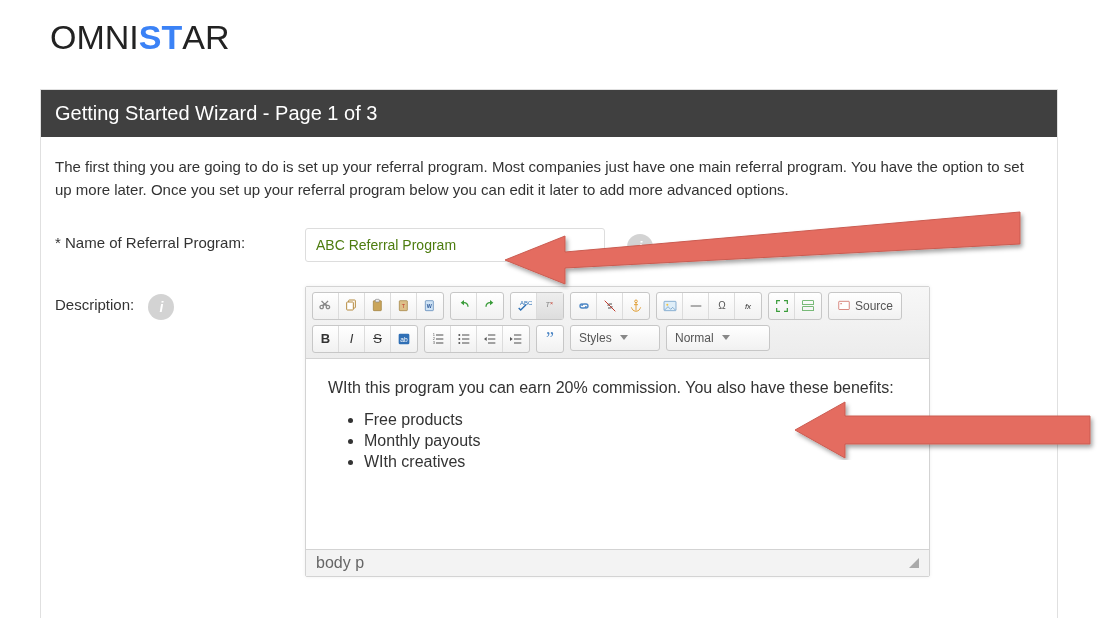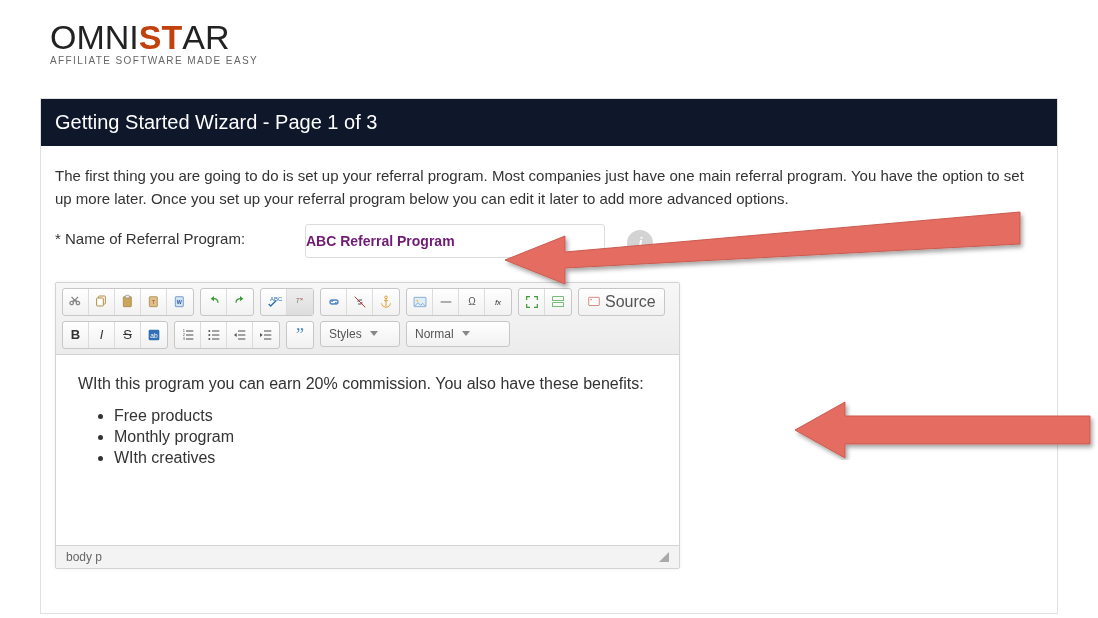--- a/index.html
+++ b/index.html
@@ -2,83 +2,86 @@
 <html><head>
 <meta charset="utf-8">
 <style>
   * { box-sizing: border-box; }
   html, body { margin:0; padding:0; font-family: "Helvetica Neue", Helvetica, Arial, sans-serif; color:#333; background:#fff; }
   .page { width:1098px; margin:0 auto; position:relative; }
   .logo { padding:18px 0 12px 50px; }
   .logo .line1 { font-weight:300; font-size:34px; letter-spacing:0px; }
   .logo .o1 { color:#222; font-weight:500; }
   .logo .mni { color:#222; font-weight:400; }
-  .logo .st { color:#c2410c; font-weight:600; }
+  .logo .st { color:#3b82f6; font-weight:600; }
   .logo .ar { color:#222; font-weight:400; }
   .logo .line2 { font-size:10px; letter-spacing:1.4px; color:#666; font-weight:500; margin-top:-2px; }
   .panel { margin:20px 40px 0 40px; border:1px solid #e0e0e0; }
-  .panel-head { background:#0f172a; color:#fff; font-size:20px; font-weight:500; padding:12px 14px; }
+  .panel-head { background:#404040; color:#fff; font-size:20px; font-weight:500; padding:12px 14px; }
   .panel-body { padding:18px 14px 20px 14px; }
-  .intro { font-size:15px; line-height:1.55; color:#333; margin-bottom:13px; }
+  .intro { font-size:15px; line-height:1.55; color:#333; margin-bottom:26px; }
   .form-row { display:flex; align-items:flex-start; margin-bottom:24px; }
   .form-label { flex:0 0 250px; font-size:15px; color:#333; padding-top:6px; }
   .form-field { flex:1; position:relative; }
-  .text-input { width:300px; height:34px; border:1px solid #ddd; border-radius:3px; padding:0 0; font-size:14px; color:#701a75;font-weight:bold; }
+  .text-input { width:300px; height:34px; border:1px solid #ddd; border-radius:3px; padding:0 10px; font-size:14px; color:#4d7c0f; }
   .info-bubble { display:inline-flex; align-items:center; justify-content:center; width:26px; height:26px; border-radius:50%; background:#d3d3d3; color:#fff; font-style:italic; font-weight:bold; font-size:14px; margin-left:10px; position:relative; top:2px; }
 
   
   .editor { width:625px; border:1px solid #d3d3d3; border-radius:2px; background:#fff; box-shadow:0 0 4px rgba(0,0,0,0.06); }
   .toolbar { background:linear-gradient(#f7f7f7,#ececec); border-bottom:1px solid #d3d3d3; padding:5px 6px; }
   .tb-row { display:flex; flex-wrap:wrap; gap:6px; margin-bottom:5px; }
   .tb-row:last-child { margin-bottom:0; }
   .tb-group { display:flex; border:1px solid #c7c7c7; border-radius:3px; background:linear-gradient(#fff,#f1f1f1); }
   .tb-btn { width:26px; height:26px; border:none; border-right:1px solid #dcdcdc; background:transparent; display:flex; align-items:center; justify-content:center; cursor:pointer; padding:0; }
   .tb-btn:last-child { border-right:none; }
-  .tb-btn.wide { width:auto; padding:0 8px; font-size:16px; color:#555; gap:4px; white-space:nowrap; }
+  .tb-btn.wide { width:auto; padding:0 8px; font-size:12px; color:#555; gap:4px; white-space:nowrap; }
   .tb-select { height:26px; border:1px solid #c7c7c7; border-radius:3px; background:linear-gradient(#fff,#f1f1f1); display:flex; align-items:center; padding:0 8px; font-size:12px; color:#555; gap:8px; cursor:pointer; }
   .caret { width:0; height:0; border-left:4px solid transparent; border-right:4px solid transparent; border-top:5px solid #888; }
   .editor-content { min-height:190px; padding:20px 22px; font-size:16px; color:#333; }
   .editor-content p { margin:0 0 14px 0; }
   .editor-content ul { margin:0 0 7px 18px; padding:0 0 0 18px; }
   .editor-content li { margin-bottom:3px; }
-  .editor-path { border-top:1px solid #d3d3d3; background:#f3f3f3; font-size:12px; color:#666; padding:4px 10px; display:flex; justify-content:space-between; align-items:center; }
+  .editor-path { border-top:1px solid #d3d3d3; background:#f3f3f3; font-size:16px; color:#666; padding:4px 10px; display:flex; justify-content:space-between; align-items:center; }
   .resize-handle { width:0; height:0; border-bottom:10px solid #aaa; border-left:10px solid transparent; margin:0 0 0 8px; }
 
   
   .arrow-svg { position:absolute; pointer-events:none; }
 
   
   svg.ic { width:16px; height:16px; }
 </style>
 </head>
 <body>
 
 <div class="page">
 
   <div class="logo">
     <div class="line1">
       <span class="o1">O</span><span class="mni">MNI</span><span class="st">ST</span><span class="ar">AR</span>
     </div>
-    <div class="line2">AFFILIATE SOFTWARE MADE EASY</div>
   </div>
 
   <div class="panel">
     <div class="panel-head">Getting Started Wizard - Page 1 of 3</div>
     <div class="panel-body">
       <div class="intro">The first thing you are going to do is set up your referral program. Most companies just have one main referral program. You have the option to set up more later. Once you set up your referral program below you can edit it later to add more advanced options.</div>
 
       <div class="form-row">
         <div class="form-label">* Name of Referral Program:</div>
         <div class="form-field">
           <input class="text-input" type="text" value="ABC Referral Program" style="">
           <span class="info-bubble" style="margin-left:18px;">i</span>
         </div>
       </div>
 
       <div class="form-row">
+        <div class="form-label">
+          <span>Description:</span>
+          <span class="info-bubble" style="margin-left:10px;">i</span>
+        </div>
         <div class="form-field">
 
           <div class="editor">
             <div class="toolbar">
 
               <div class="tb-row">
                 <div class="tb-group">
                   <button class="tb-btn" title="Cut">
                       <svg class="ic" viewBox="0 0 24 24">
                         <path fill="#888" d="M9.6 7.4 6 3.8 4.6 5.2 8.2 8.8 6.8 10.2c-.4-.1-.9-.2-1.3-.2-2 0-3.5 1.5-3.5 3.5S3.5 17 5.5 17 9 15.5 9 13.5c0-.5-.1-.9-.2-1.3l1.4-1.4 1.4 1.4c-.1.4-.2.8-.2 1.3 0 2 1.5 3.5 3.5 3.5s3.5-1.5 3.5-3.5S16.9 10 14.9 10c-.5 0-.9.1-1.3.2L12.2 8.8l3.6-3.6L14.4 3.8 10.8 7.4 9.6 7.4zM5.5 15c-.8 0-1.5-.7-1.5-1.5S4.7 12 5.5 12 7 12.7 7 13.5 6.3 15 5.5 15zm9.4 0c-.8 0-1.5-.7-1.5-1.5S14.1 12 14.9 12s1.5.7 1.5 1.5S15.7 15 14.9 15z"></path>
@@ -257,37 +260,37 @@
                         <line x1="9" y1="18" x2="20" y2="18" stroke="#555" stroke-width="1.6"></line>
                         <path d="M3 9l4 3-4 3z" fill="#555"></path>
                       </svg>
                     </button>
                 </div>
                 <div class="tb-group">
                   <button class="tb-btn" title="Block quote">
                       <span style="font-size:18px;color:#4b85c4;font-family:Georgia,serif;line-height:1">”</span>
                     </button>
                 </div>
-                <div class="tb-select" style="width:80px">
+                <div class="tb-select" style="width:90px">
                   <span>Styles</span>
                     <span class="caret"></span>
                 </div>
                 <div class="tb-select" style="width:104px">
                   <span>Normal</span>
                     <span class="caret"></span>
                 </div>
               </div>
 
             </div>
 
             <div class="editor-content">
               <p>WIth this program you can earn 20% commission. You also have these benefits:</p>
               <ul>
                 <li>Free products</li>
-                <li>Monthly program</li>
+                <li>Monthly payouts</li>
                 <li>WIth creatives</li>
               </ul>
             </div>
 
             <div class="editor-path">
               <span>body   p</span>
               <span class="resize-handle"></span>
             </div>
           </div>
 

